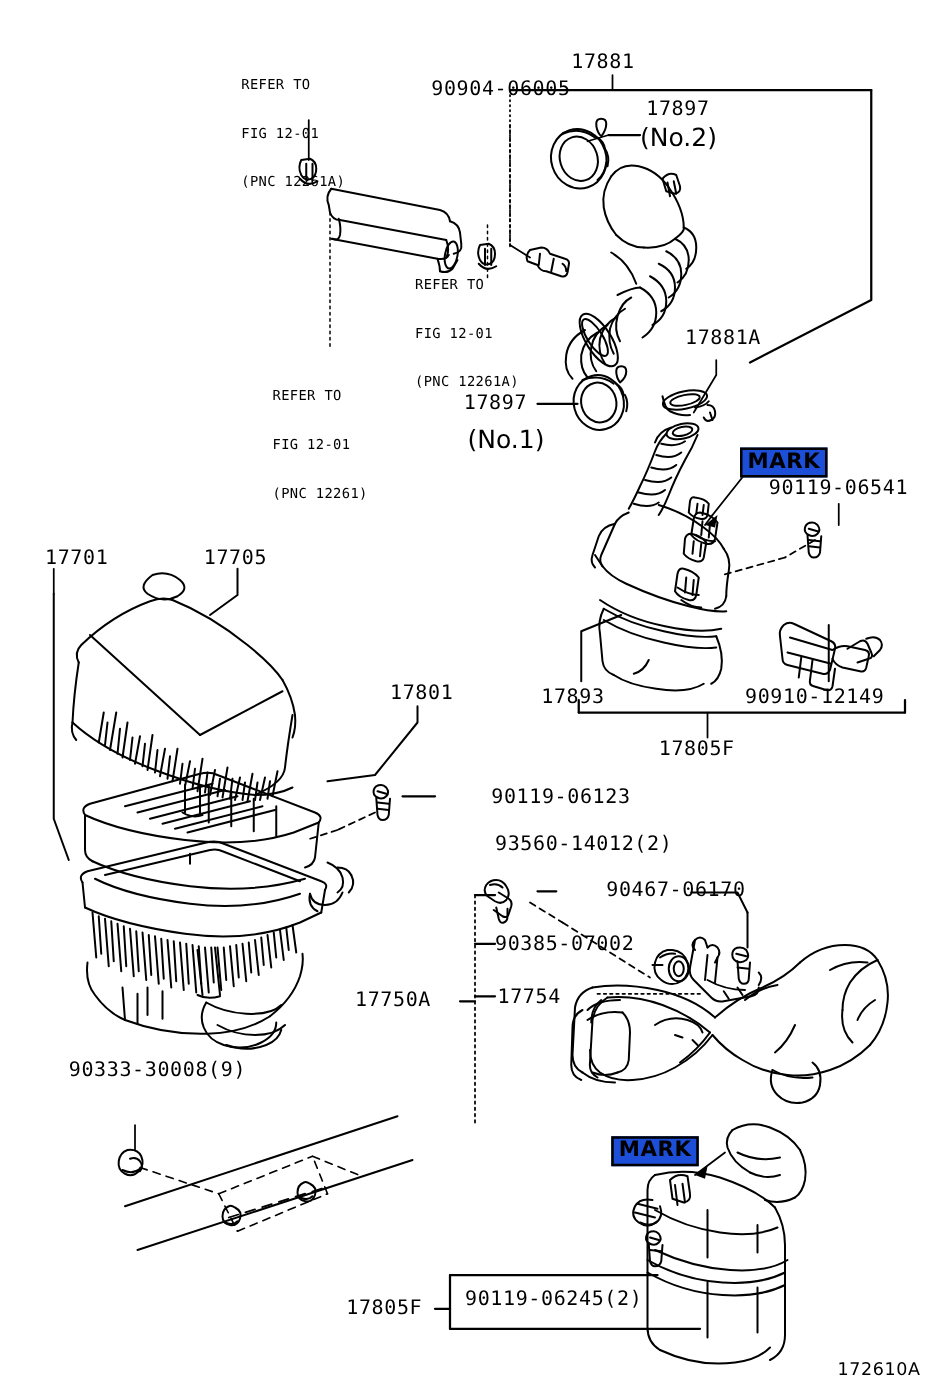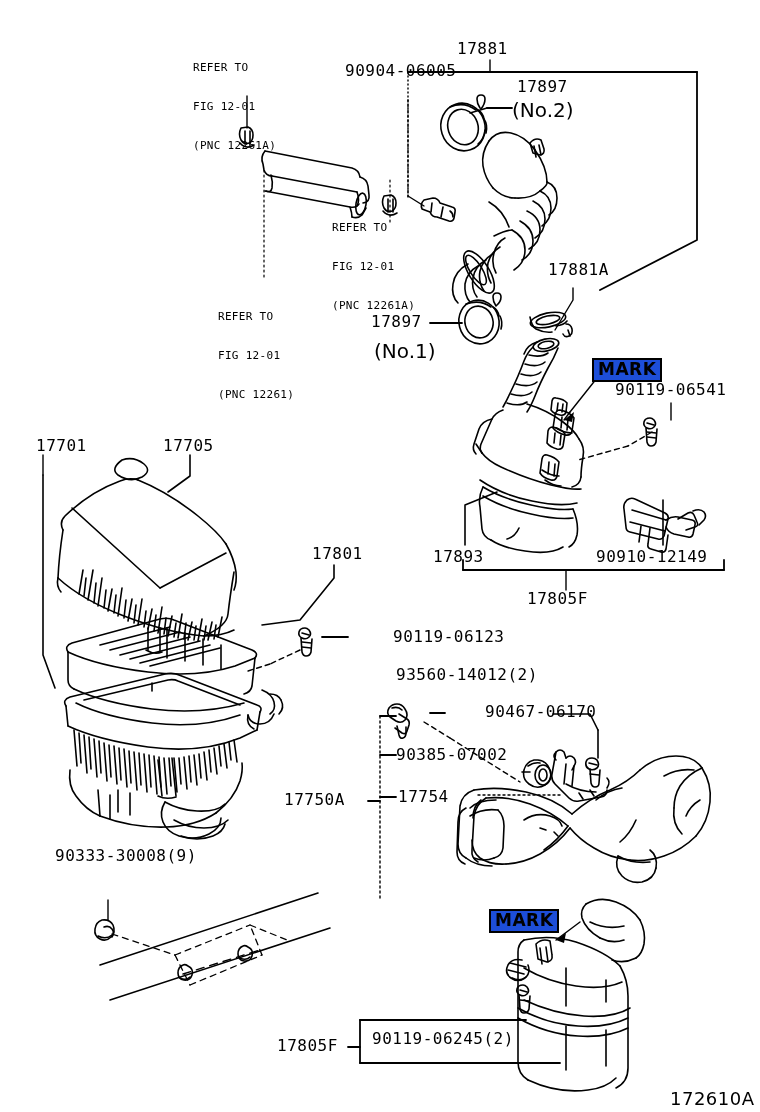--- a/index.html
+++ b/index.html
@@ -42,21 +42,21 @@
     font-size: 17px;
     font-weight: bold;
     font-family: "DejaVu Sans", "Liberation Sans", sans-serif;
     padding: 1px 4px 1px 4px;
     line-height: 1.05;
     letter-spacing: 0.5px;
   }
   .figid {
     position: absolute;
     font-family: "DejaVu Sans", "Liberation Sans", sans-serif;
-    font-size: 18px;
+    font-size: 14px;
     font-weight: normal;
     color: #000;
     letter-spacing: 0.5px;
   }
 </style>
 </head>
 <body>
 
 <div id="sheet">
 

